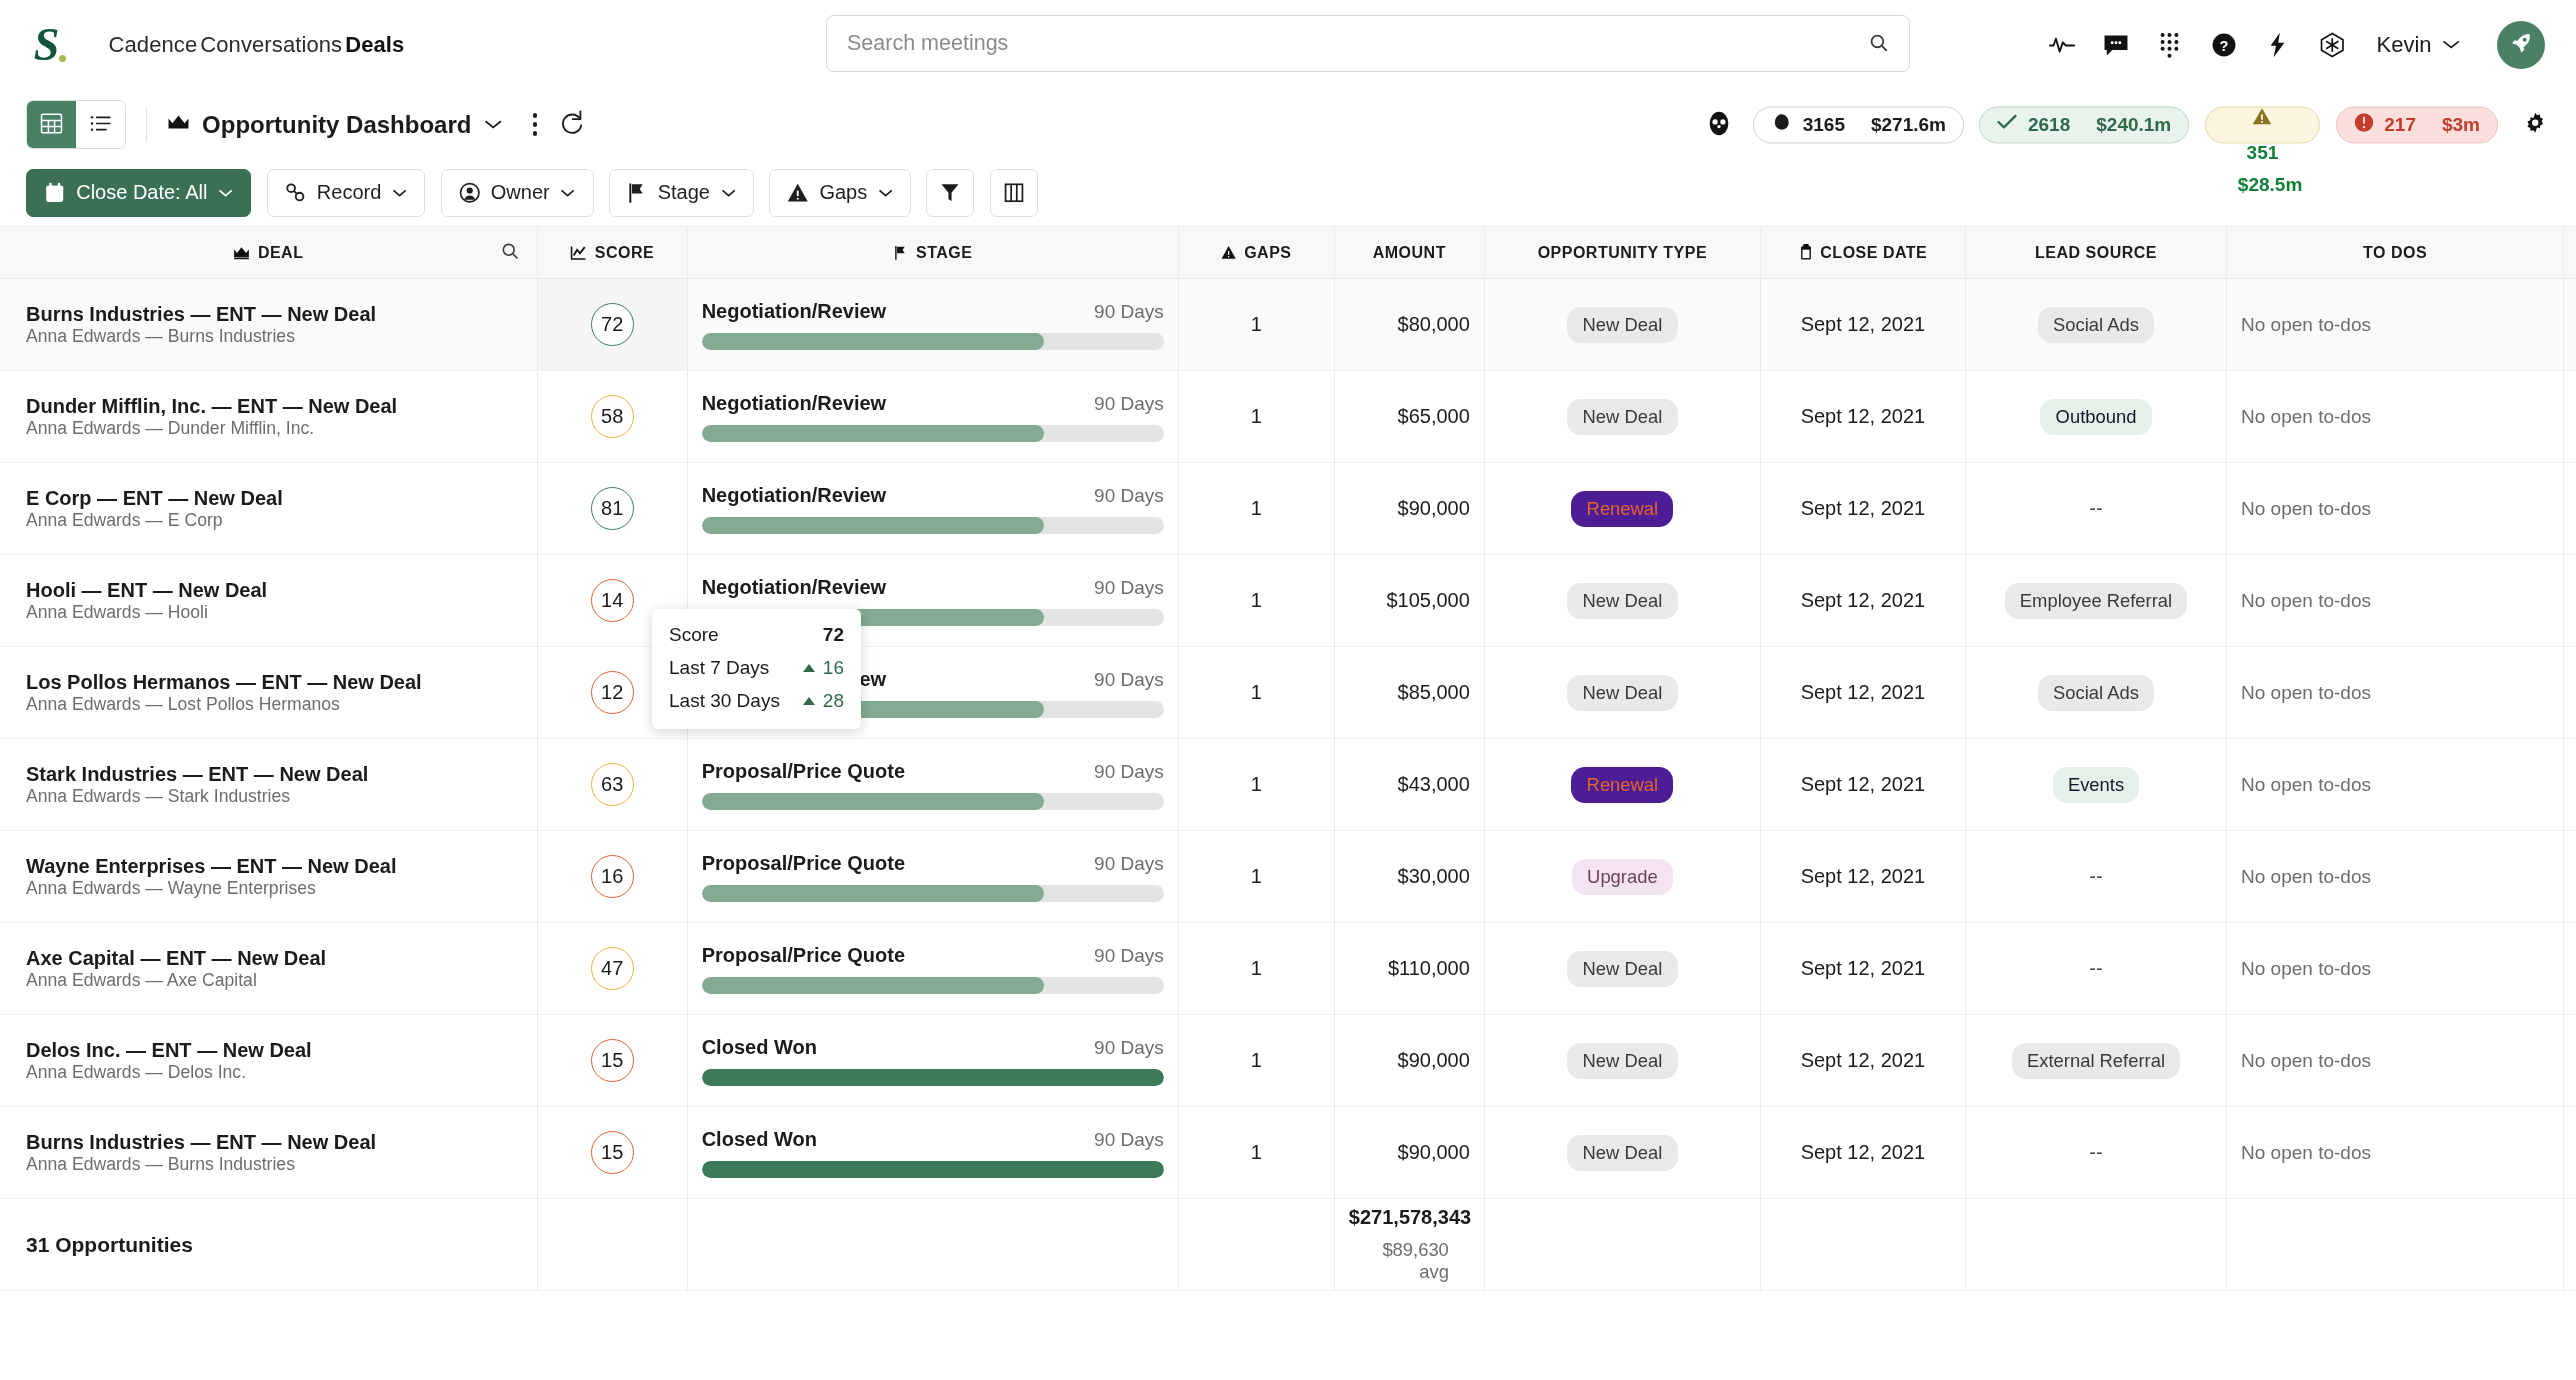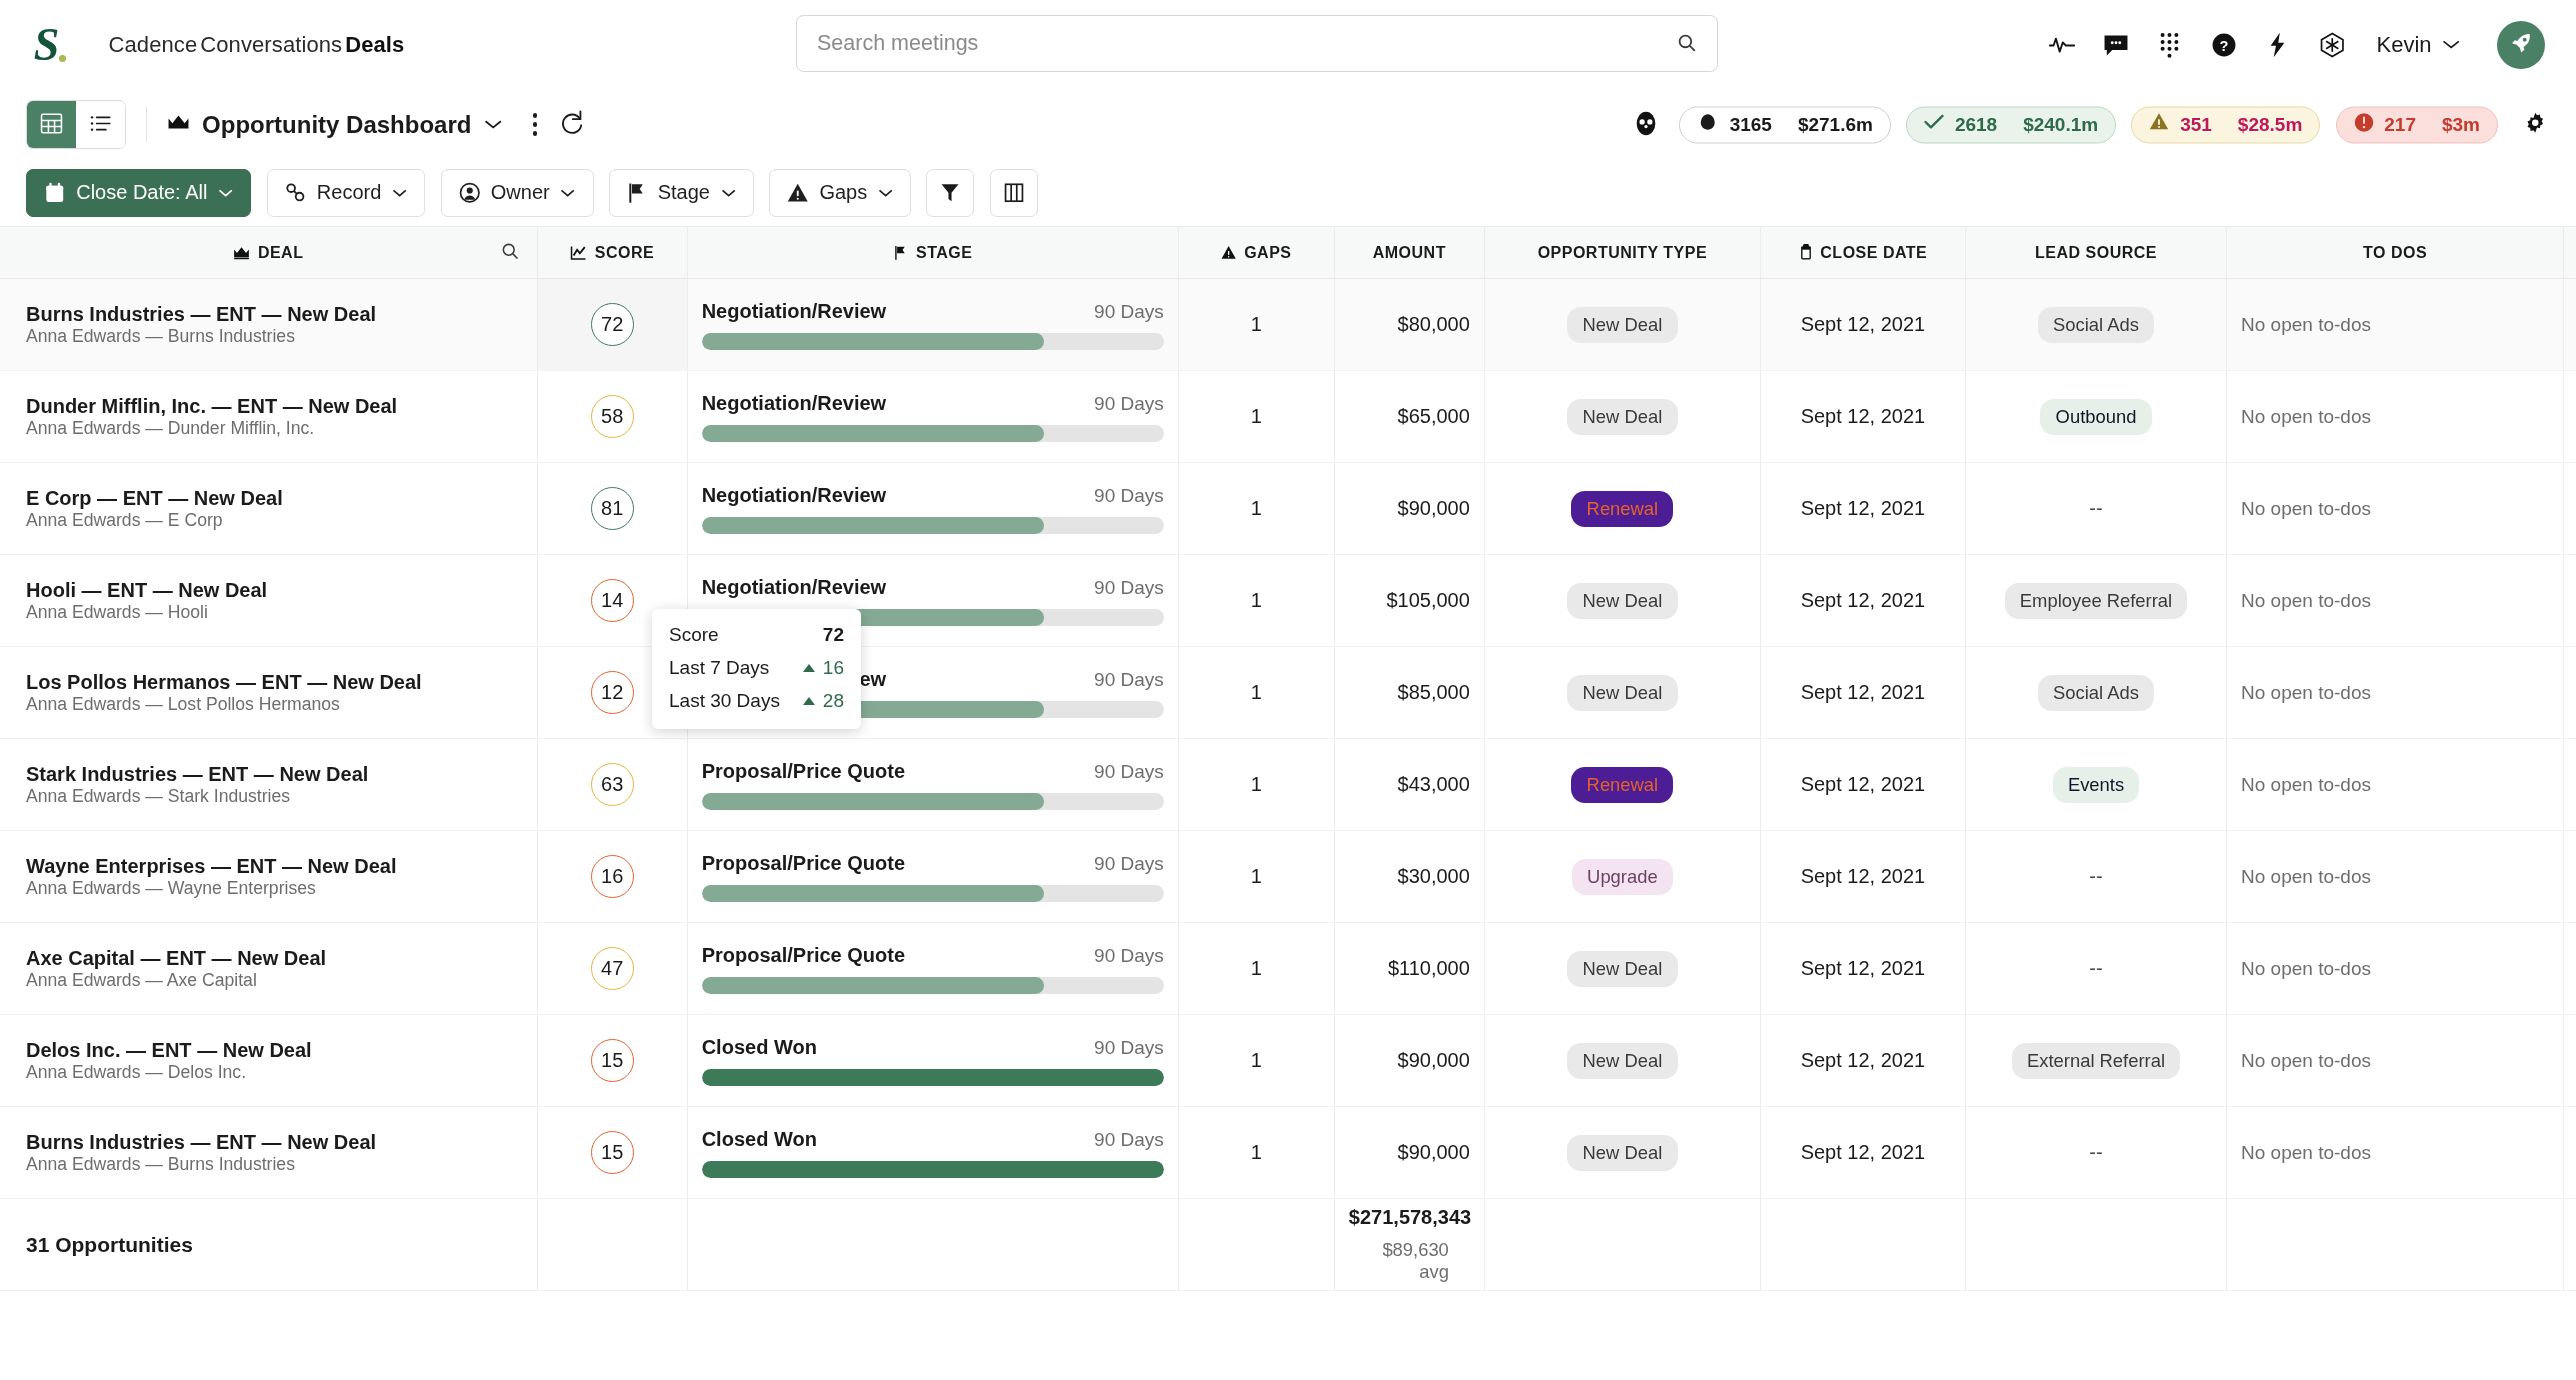--- a/index.html
+++ b/index.html
@@ -32,22 +32,22 @@
     background: #a9b84f;
   }
   .mainnav { display: flex; align-items: center; margin-left: 40px; }
   .mainnav-item {
     font-size: 22px; color: #2b2b2b; letter-spacing: 0.1px;
     padding: 3.1px 1.5px; cursor: pointer; white-space: nowrap;
   }
   .mainnav-item.active { font-weight: 700; color: #111; }
 
   .searchwrap {
-    position: absolute; left: 796px; top: 15.3px;
-    width: 922px; height: 57px;
+    position: absolute; left: 826px; top: 15.3px;
+    width: 1084px; height: 57px;
   }
   .searchbox {
     width: 100%; height: 100%;
     border: 1.5px solid #d6d6d6; border-radius: 7.7px;
     background: #fff;
     display: flex; align-items: center;
     padding: 0 20px;
   }
   .searchbox input {
     flex: 1; border: 0; outline: 0; background: transparent;
@@ -133,21 +133,21 @@
   .peopleicon { margin-right: 4.6px; cursor: pointer; }
   .pill {
     display: flex; align-items: center; height: 37px;
     border-radius: 18.4px; padding: 0 17px; gap: 10.7px;
     font-size: 19px; font-weight: 700; cursor: pointer;
     border: 0.8px solid transparent; white-space: nowrap;
   }
   .pill .pv { margin-left: 15.3px; }
   .pill.total { border-color: #cfcfcf; background: #fff; color: #1b1b1b; }
   .pill.ok { border-color: #bcd6c6; background: #e9f3ec; color: #2f6b4a; }
-  .pill.warn { border-color: #e6d9a8; background: #fbf4de; color: #be185d; }
+  .pill.warn { border-color: #e6d9a8; background: #fbf4de; color: #15803d; flex-direction: column; }
   .pill.err { border-color: #f0c1bc; background: #fbdfdc; color: #c33c2c; }
   .gear { margin-left: 9.2px; cursor: pointer; }
 
   
   .filters {
     height: 67px; display: flex; align-items: center; gap: 15.3px;
     padding: 0 29px 0 26px;
   }
   .fbtn {
     height: 48px; display: flex; align-items: center; gap: 10.7px;

